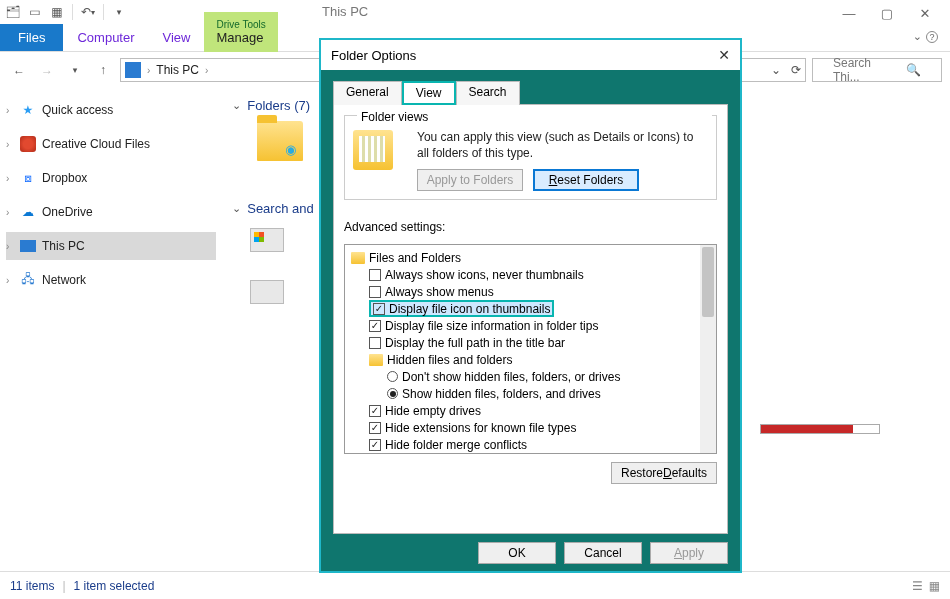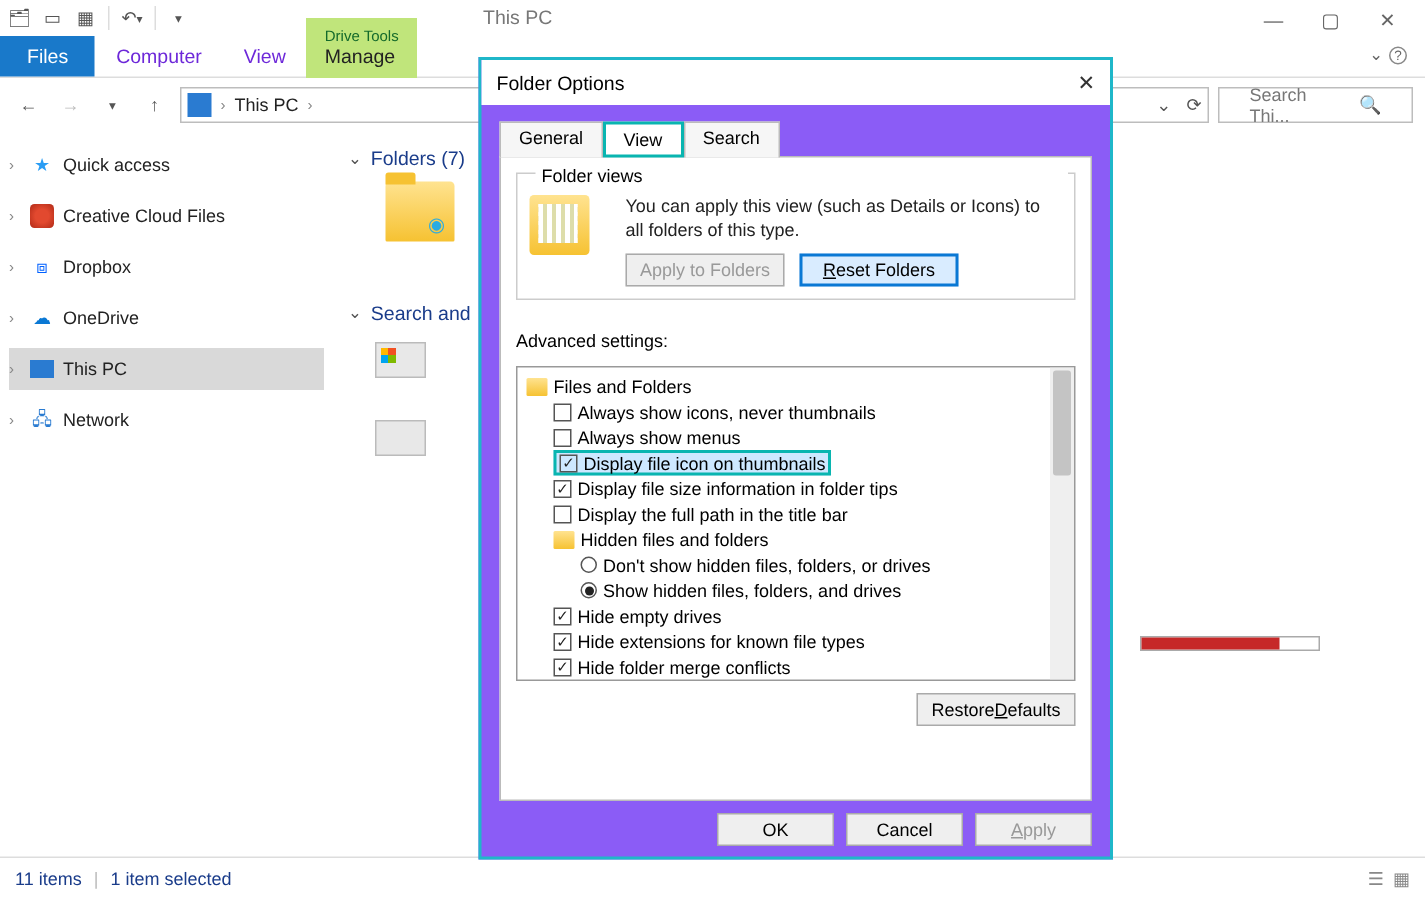--- a/index.html
+++ b/index.html
@@ -61,21 +61,21 @@
   .drive-ic.win::after{content:"";position:absolute;top:3px;left:3px;width:10px;height:10px;background:conic-gradient(#f25022 0 25%,#7fba00 0 50%,#00a4ef 0 75%,#ffb900 0 100%);}
   .drive-bar { width: 120px; height: 10px; border:1px solid #aaa; background:#fff; position:relative; margin-top:2px; }
   .drive-bar .fill { height:100%; background:#c62828; }
 
   
   .status { position:absolute; bottom:0; left:0; right:0; height:28px; border-top:1px solid #ddd; display:flex; align-items:center; padding:0 10px; color:#1a3c8a; font-size:12px; gap:8px; }
   .status .sep { color:#bbb; }
   .status-right { margin-left:auto; display:flex; gap:6px; color:#888; }
 
   
-  .dialog { position:absolute; top:38px; left:319px; width:423px; height:535px; background:#8b5cf6; border:2px solid #1fb7c9; box-shadow: none; }
+  .dialog { position:absolute; top:38px; left:319px; width:423px; height:535px; background:#0f766e; border:2px solid #1fb7c9; box-shadow: none; }
   .dlg-title { height:30px; background:#fff; display:flex; align-items:center; padding:0 10px; justify-content:space-between; font-size:13px; }
   .dlg-close { font-size:14px; color:#333; }
   .dlg-tabs { display:flex; margin: 10px 12px 0; }
   .dlg-tab { padding: 3px 12px; border:1px solid #bbb; background:#f6f6f6; border-bottom:none; font-size:12px; position:relative; top:1px; }
   .dlg-tab.active { border:2px solid #09b5b0; background:#fff; z-index:2; }
   .dlg-body { margin: 0 12px 8px; border:1px solid #bbb; background:#fff; padding:10px; height:430px; display:flex; flex-direction:column; }
   .fieldset { border:1px solid #ccc; padding:8px; margin-bottom: 10px; }
   .fieldset .legend { position:relative; top:-14px; left:4px; background:#fff; padding:0 4px; font-size:12px; }
   .fv-row { display:flex; gap:24px; align-items:flex-start; margin-top:-8px; }
   .fv-icon { width:40px; height:40px; background: linear-gradient(#ffe390,#f6c232); border-radius:3px; position:relative; }

